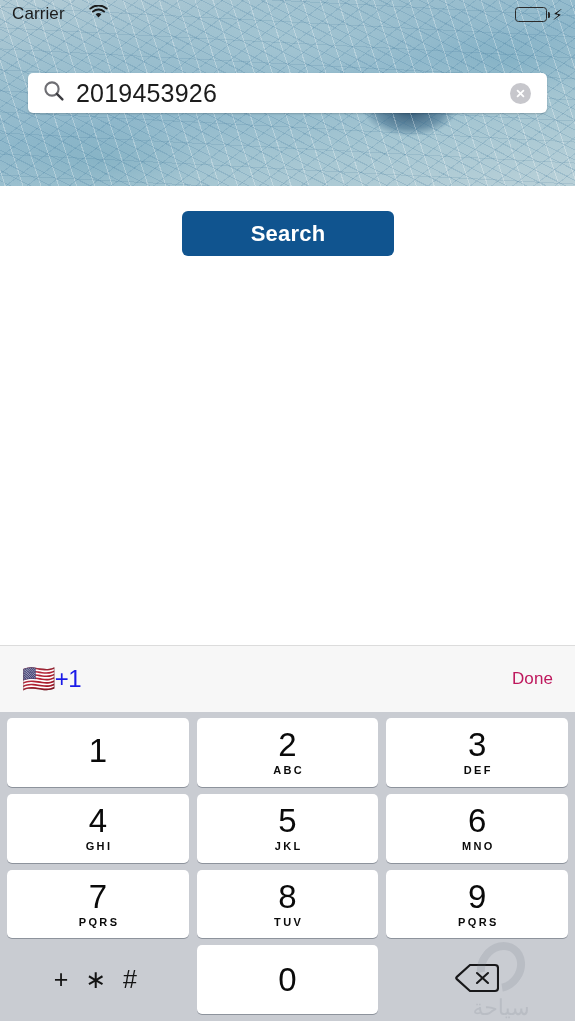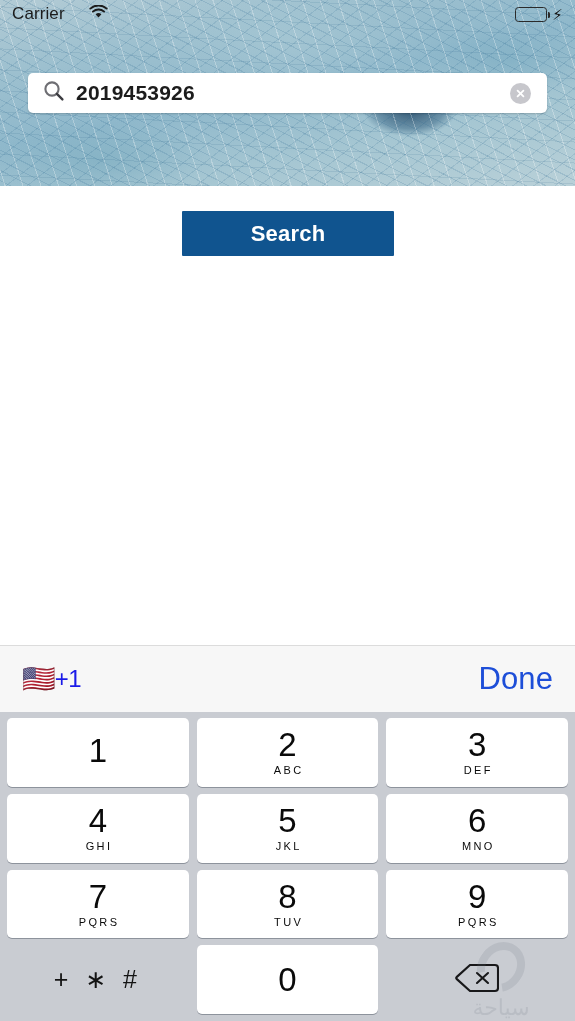--- a/index.html
+++ b/index.html
@@ -64,36 +64,36 @@
   
   .searchbar {
     position: absolute; left: 28px; top: 73px; width: 519px; height: 40px;
     background: #ffffff; border-radius: 5px;
     display: flex; align-items: center;
     box-shadow: 0 1px 2px rgba(0,0,0,.18);
     z-index: 4;
   }
   .search-icon { margin: 0 10px 0 14px; flex: 0 0 auto; display: block; }
   .search-value {
-    flex: 1 1 auto; font-size: 21px; color: #1c1c1c; letter-spacing: .2px;
-    white-space: nowrap; overflow: hidden; font-weight: bold;
+    flex: 1 1 auto; font-size: 25px; color: #1c1c1c; letter-spacing: .2px;
+    white-space: nowrap; overflow: hidden;
   }
   .clear-btn {
     flex: 0 0 auto; width: 21px; height: 21px; border-radius: 50%;
     background: #c7c7cc; margin-right: 16px;
     display: flex; align-items: center; justify-content: center;
   }
   .clear-btn svg { display: block; }
 
   
   .content { position: absolute; left: 0; top: 186px; width: 575px; height: 459px; background: #fff; }
   .search-button {
     position: absolute; left: 182px; top: 25px; width: 212px; height: 45px;
     background: #10548f; color: #ffffff;
-    border: none; border-radius: 1px;
+    border: none; border-radius: 6px;
     font-family: "Liberation Sans", sans-serif;
     font-size: 22px; font-weight: bold; letter-spacing: .2px;
     display: flex; align-items: center; justify-content: center;
     cursor: pointer;
   }
 
   
   .accessory {
     position: absolute; left: 0; top: 645px; width: 575px; height: 67px;
     background: #f7f7f7;
@@ -104,21 +104,21 @@
   }
   .country { display: flex; align-items: center; }
   .flag-emoji { font-size: 27px; line-height: 1; display: block; }
   .dial-code {
     font-size: 24px; color: #1a1ae8; font-weight: 500; margin-left: -1px;
     letter-spacing: -.3px;
   }
   .done-btn {
     margin-left: auto; background: none; border: none; cursor: pointer;
     font-family: "Liberation Sans", sans-serif;
-    font-size: 31px; color: #1d4ed8; letter-spacing: .1px; padding: 0;
+    font-size: 17px; color: #be185d; letter-spacing: .1px; padding: 0;
   }
 
   
   .keyboard {
     position: absolute; left: 0; top: 712px; width: 575px; height: 309px;
     background: #c9ccd2;
     padding: 6px 7px 7px 7px;
     display: flex; flex-direction: column; gap: 7px;
     z-index: 6;
   }
@@ -127,21 +127,21 @@
     flex: 1 1 0; background: #ffffff; border: none;
     border-radius: 5px;
     box-shadow: 0 1px 0 rgba(138,143,153,.95);
     display: flex; flex-direction: column; align-items: center; justify-content: center;
     font-family: "Liberation Sans", sans-serif;
     cursor: pointer; padding: 0; position: relative;
   }
   .key .digit { font-size: 33px; color: #0a0a0a; line-height: 1; font-weight: 400; }
   .key .letters {
     font-size: 11px; color: #0a0a0a; letter-spacing: 2.4px;
-    font-weight: normal; margin-top: 4px; margin-left: 2.4px; line-height: 1;
+    font-weight: bold; margin-top: 4px; margin-left: 2.4px; line-height: 1;
   }
   .key.blank { background: transparent; box-shadow: none; cursor: pointer; }
   .key.blank .symbols { font-size: 25px; color: #131313; letter-spacing: 5px; line-height: 1; }
   .key.blank .bksp { display: block; }
 
   
   .watermark {
     position: absolute; right: 4px; bottom: 0px; width: 140px; height: 88px;
     opacity: .16; pointer-events: none; z-index: 7;
     display: flex; flex-direction: column; align-items: center; justify-content: flex-end;

